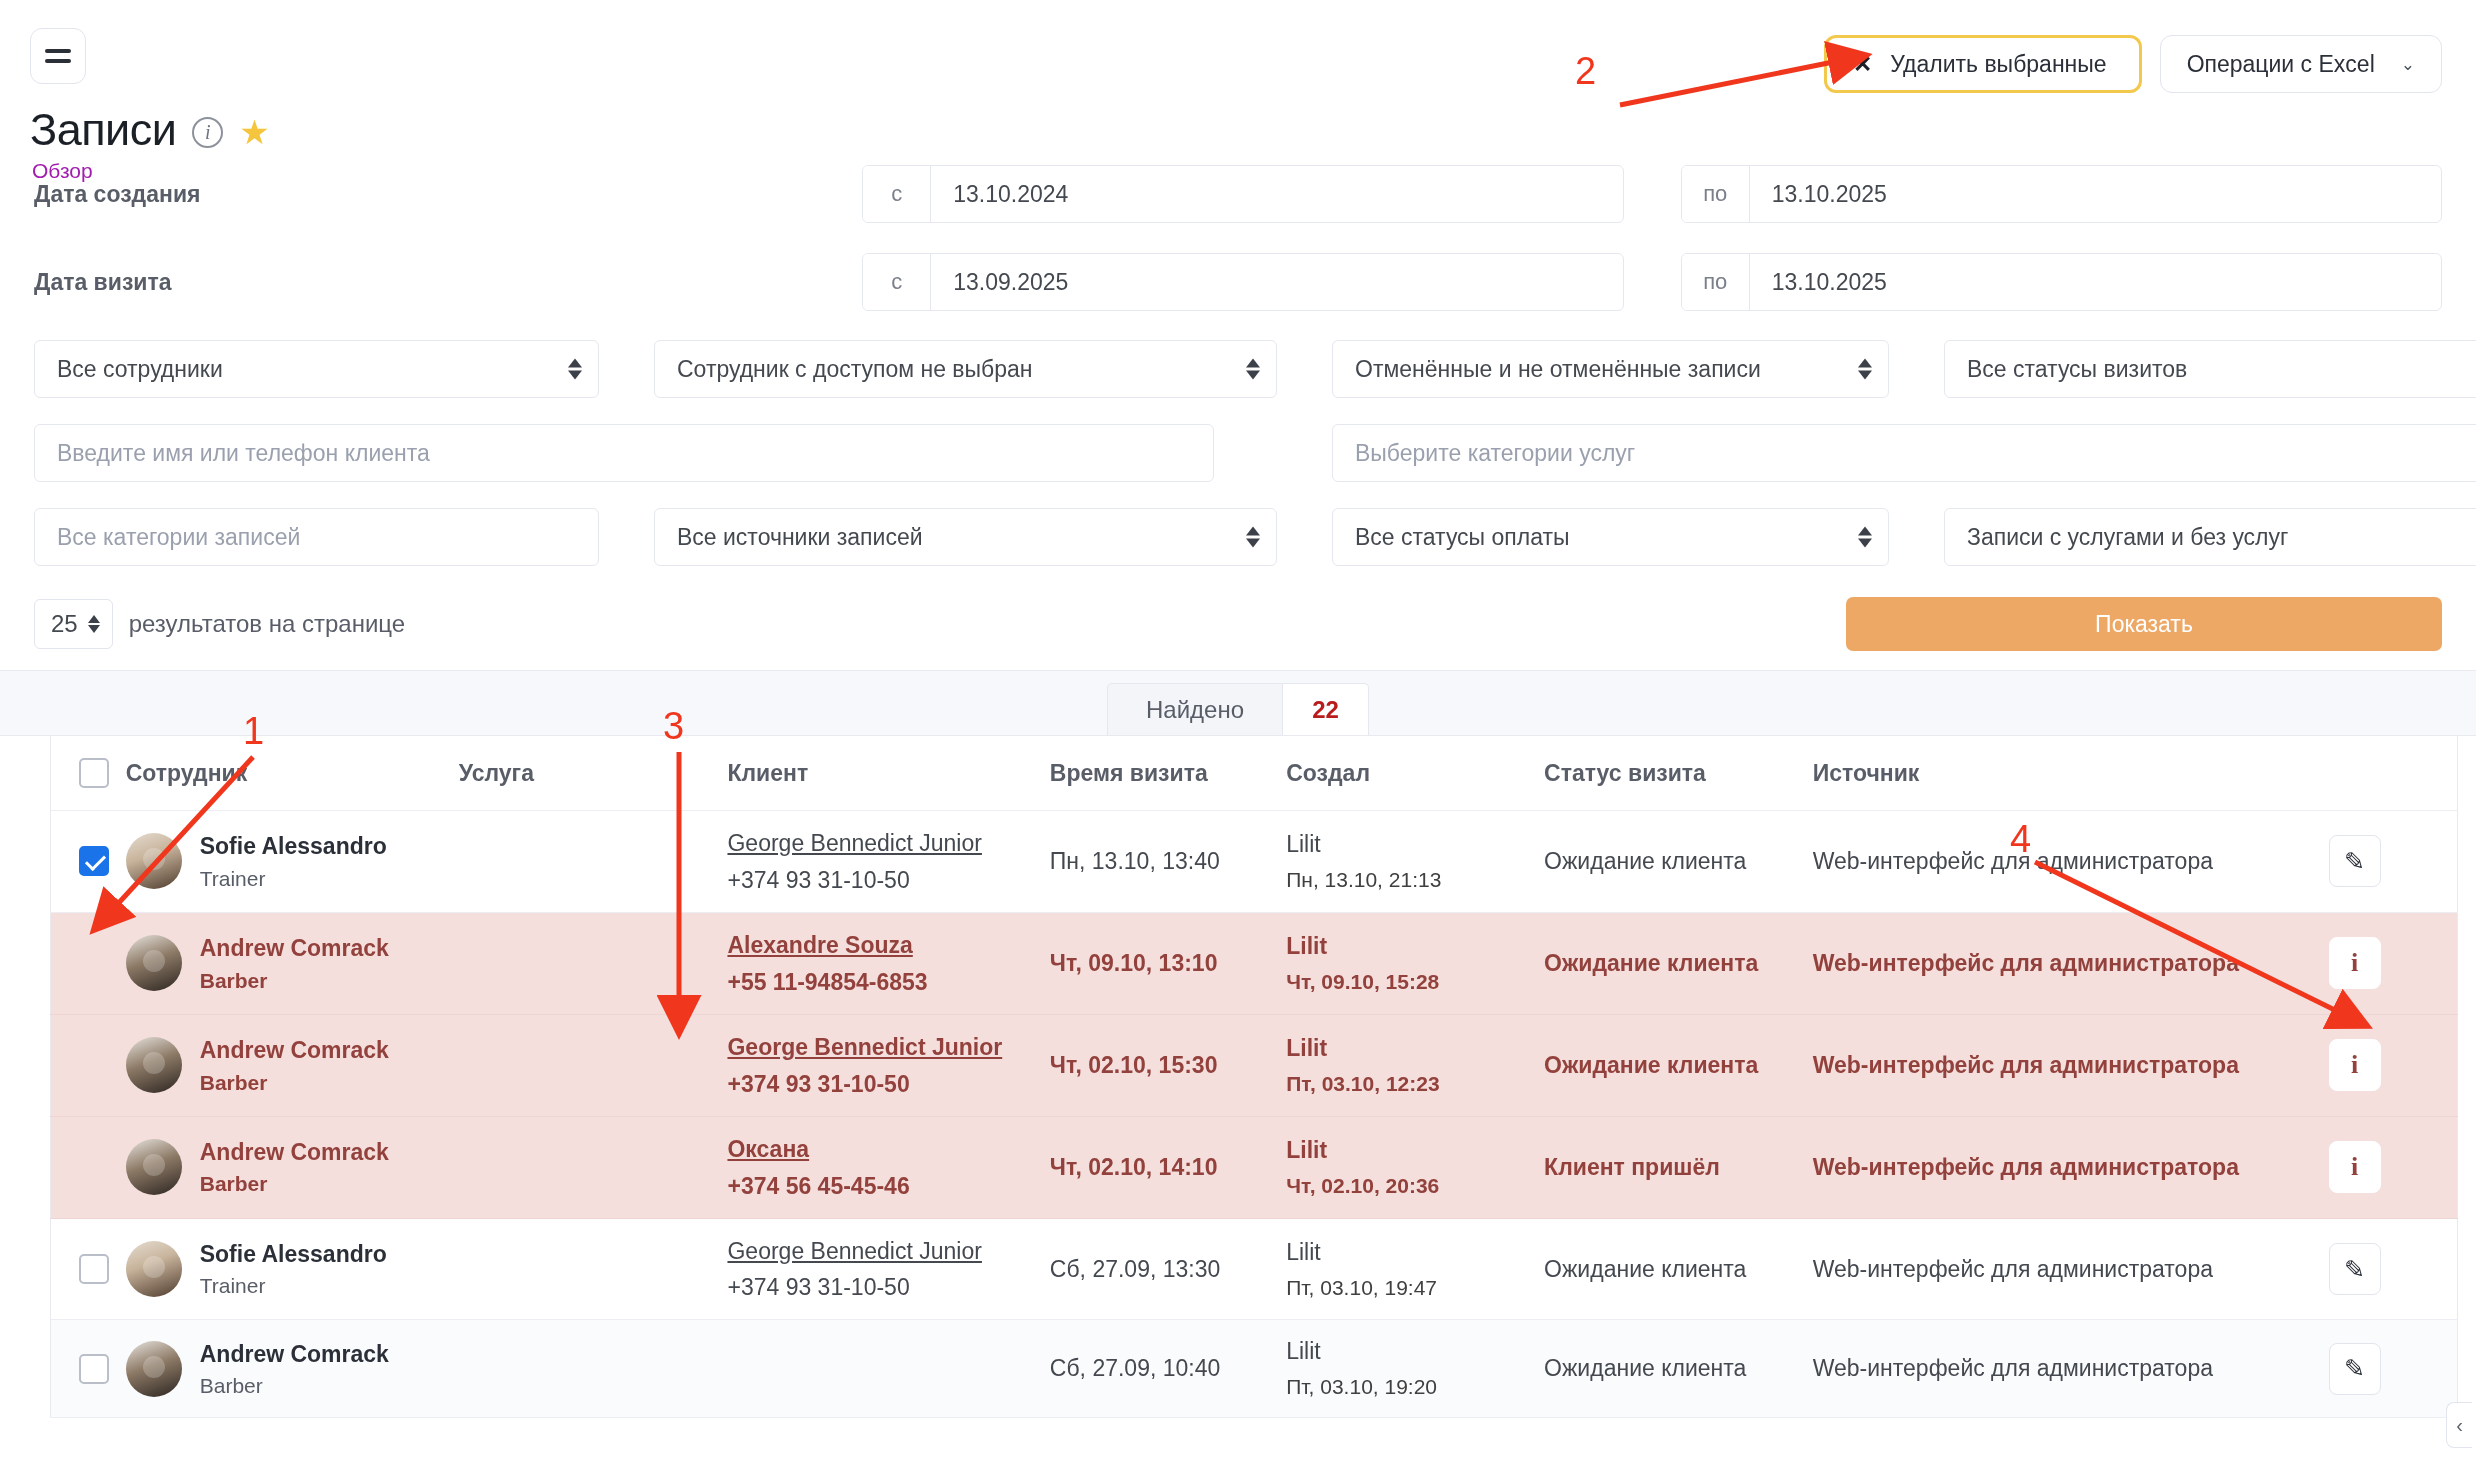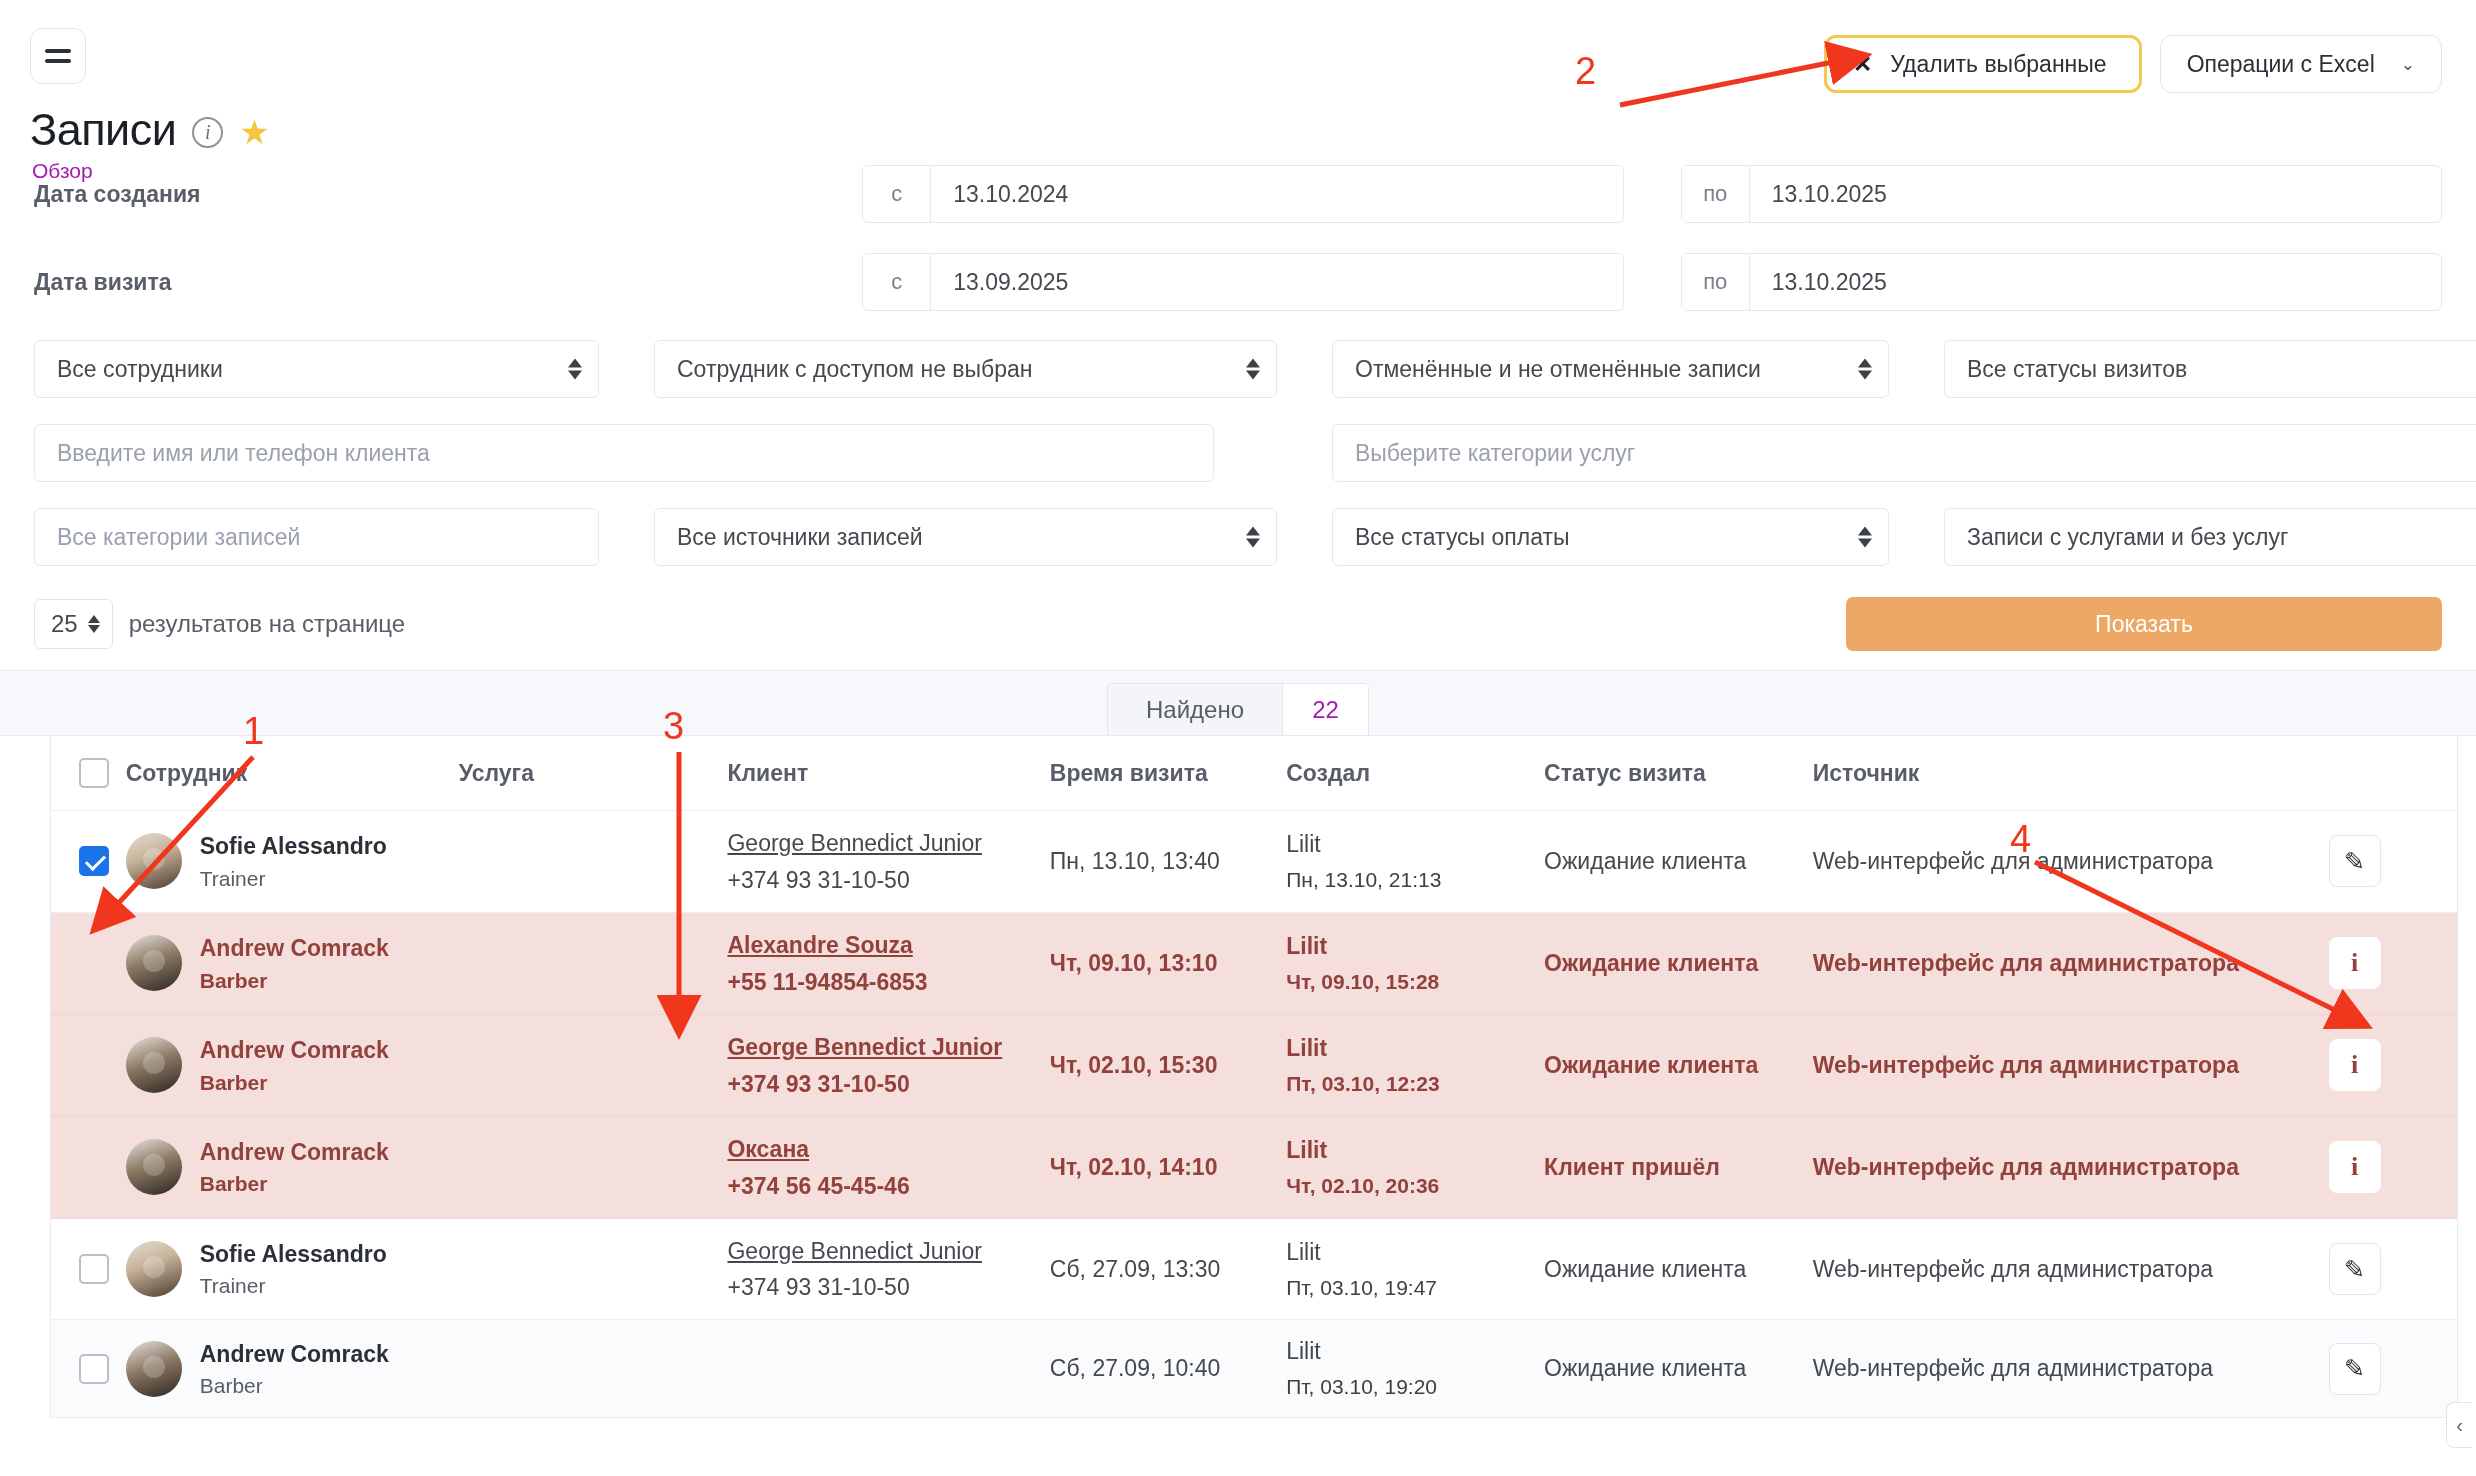--- a/index.html
+++ b/index.html
@@ -90,21 +90,21 @@
 
   
   .found-bar { margin-top: 12px; height: 66px; background: #f7f8fb; border-top: 1.5px solid #e8eaf0;
     border-bottom: 1.5px solid #e8eaf0; display: flex; justify-content: center; align-items: flex-end; }
   .found-tabs { display: flex; height: 52px; }
   .tab-found { display: flex; align-items: center; justify-content: center; padding: 0 38px;
     border: 1.5px solid #e4e7ee; border-bottom: none; border-top-left-radius: 5px;
     background: #f3f5f9; font-size: 24px; color: #585d68; cursor: pointer; }
   .tab-count { display: flex; align-items: center; justify-content: center; width: 86px;
     border: 1.5px solid #e4e7ee; border-left: none; border-bottom: none; border-top-right-radius: 5px;
-    background: #fff; font-size: 24px; font-weight: normal; color: #a21caf; cursor: pointer; }
+    background: #fff; font-size: 24px; font-weight: bold; color: #b91c1c; cursor: pointer; }
 
   
   .tablewrap { padding: 0 34px; margin-left: 16px; }
   table.records { width: 2408px; border-collapse: collapse; table-layout: fixed; background: #fff;
     border: 1.5px solid #e8eaf0; border-top: none; }
   table.records thead th {
     text-align: left; font-size: 23px; font-weight: bold; color: #585d68;
     padding: 22px 0 22px 0; border-bottom: 1.5px solid #eceef3; background:#fff;
   }
   .c-chk { width: 70px; padding-left: 28px !important; }

